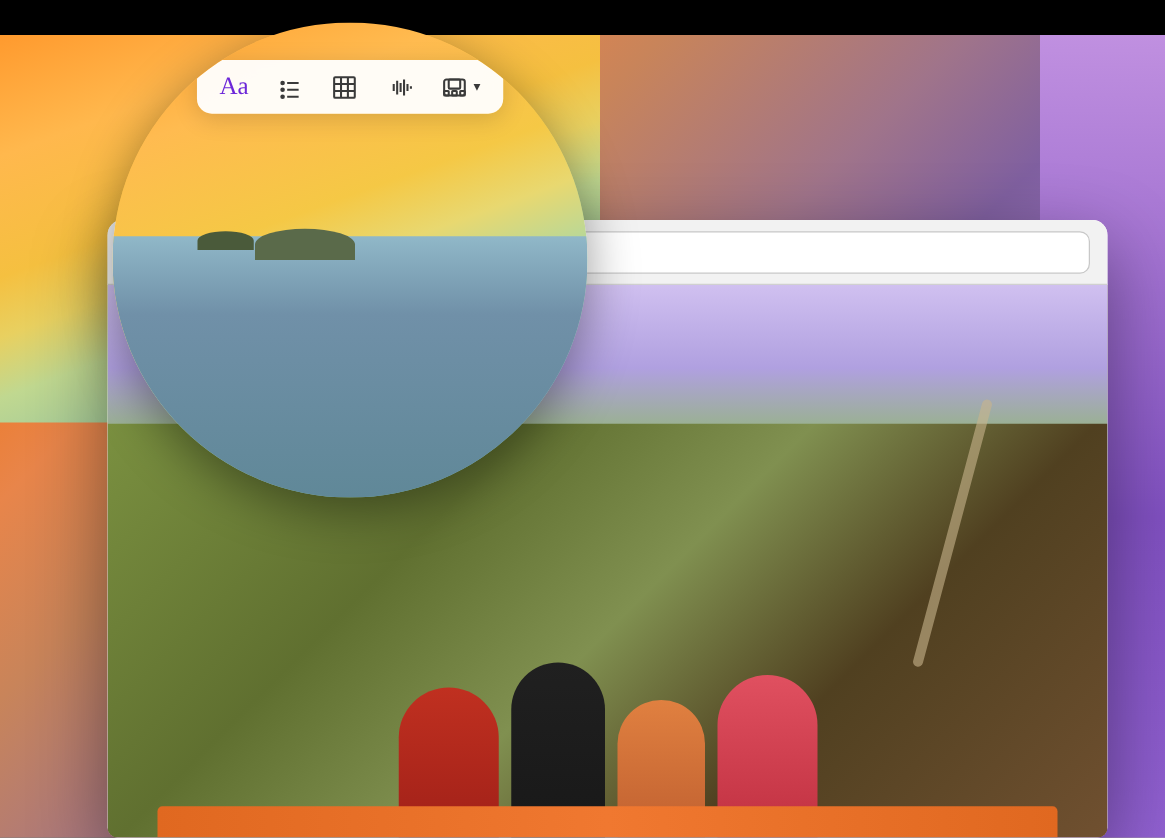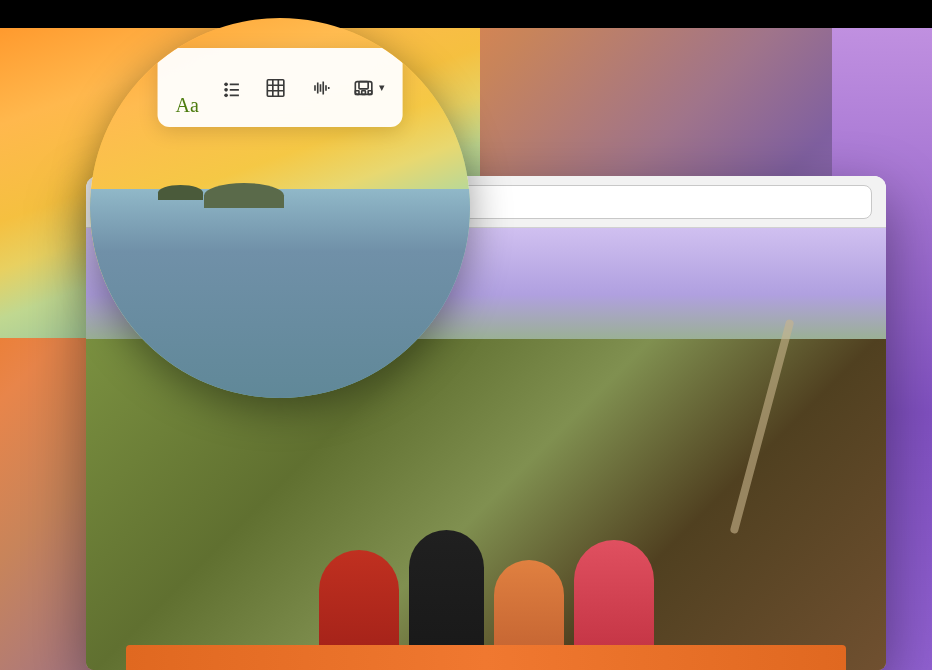--- a/index.html
+++ b/index.html
@@ -386,21 +386,21 @@
 <div class="magnify-circle">
   <div class="magnify-circle-bg">
     <div class="circle-water"></div>
     <div class="circle-island"></div>
     <div class="circle-island2"></div>
   </div>
 
   <div class="toolbar-in-circle">
 
     <div class="toolbar-icon">
-      <span style="font-size:20px; font-weight:500; color:#4d7c0f; font-family: Georgia, serif; margin-top: 36px;">Aa</span>
+      <span style="font-size:20px; font-weight:500; color:#6d28d9; font-family: Georgia, serif;">Aa</span>
     </div>
 
     <div class="toolbar-icon">
       <svg viewBox="0 0 24 24">
         <circle cx="6" cy="8" r="2" fill="#3a3a3a" stroke="none"></circle>
         <line x1="10" y1="8" x2="20" y2="8"></line>
         <circle cx="6" cy="14" r="2" fill="#3a3a3a" stroke="none"></circle>
         <line x1="10" y1="14" x2="20" y2="14"></line>
         <circle cx="6" cy="20" r="2" fill="#3a3a3a" stroke="none"></circle>
         <line x1="10" y1="20" x2="20" y2="20"></line>

